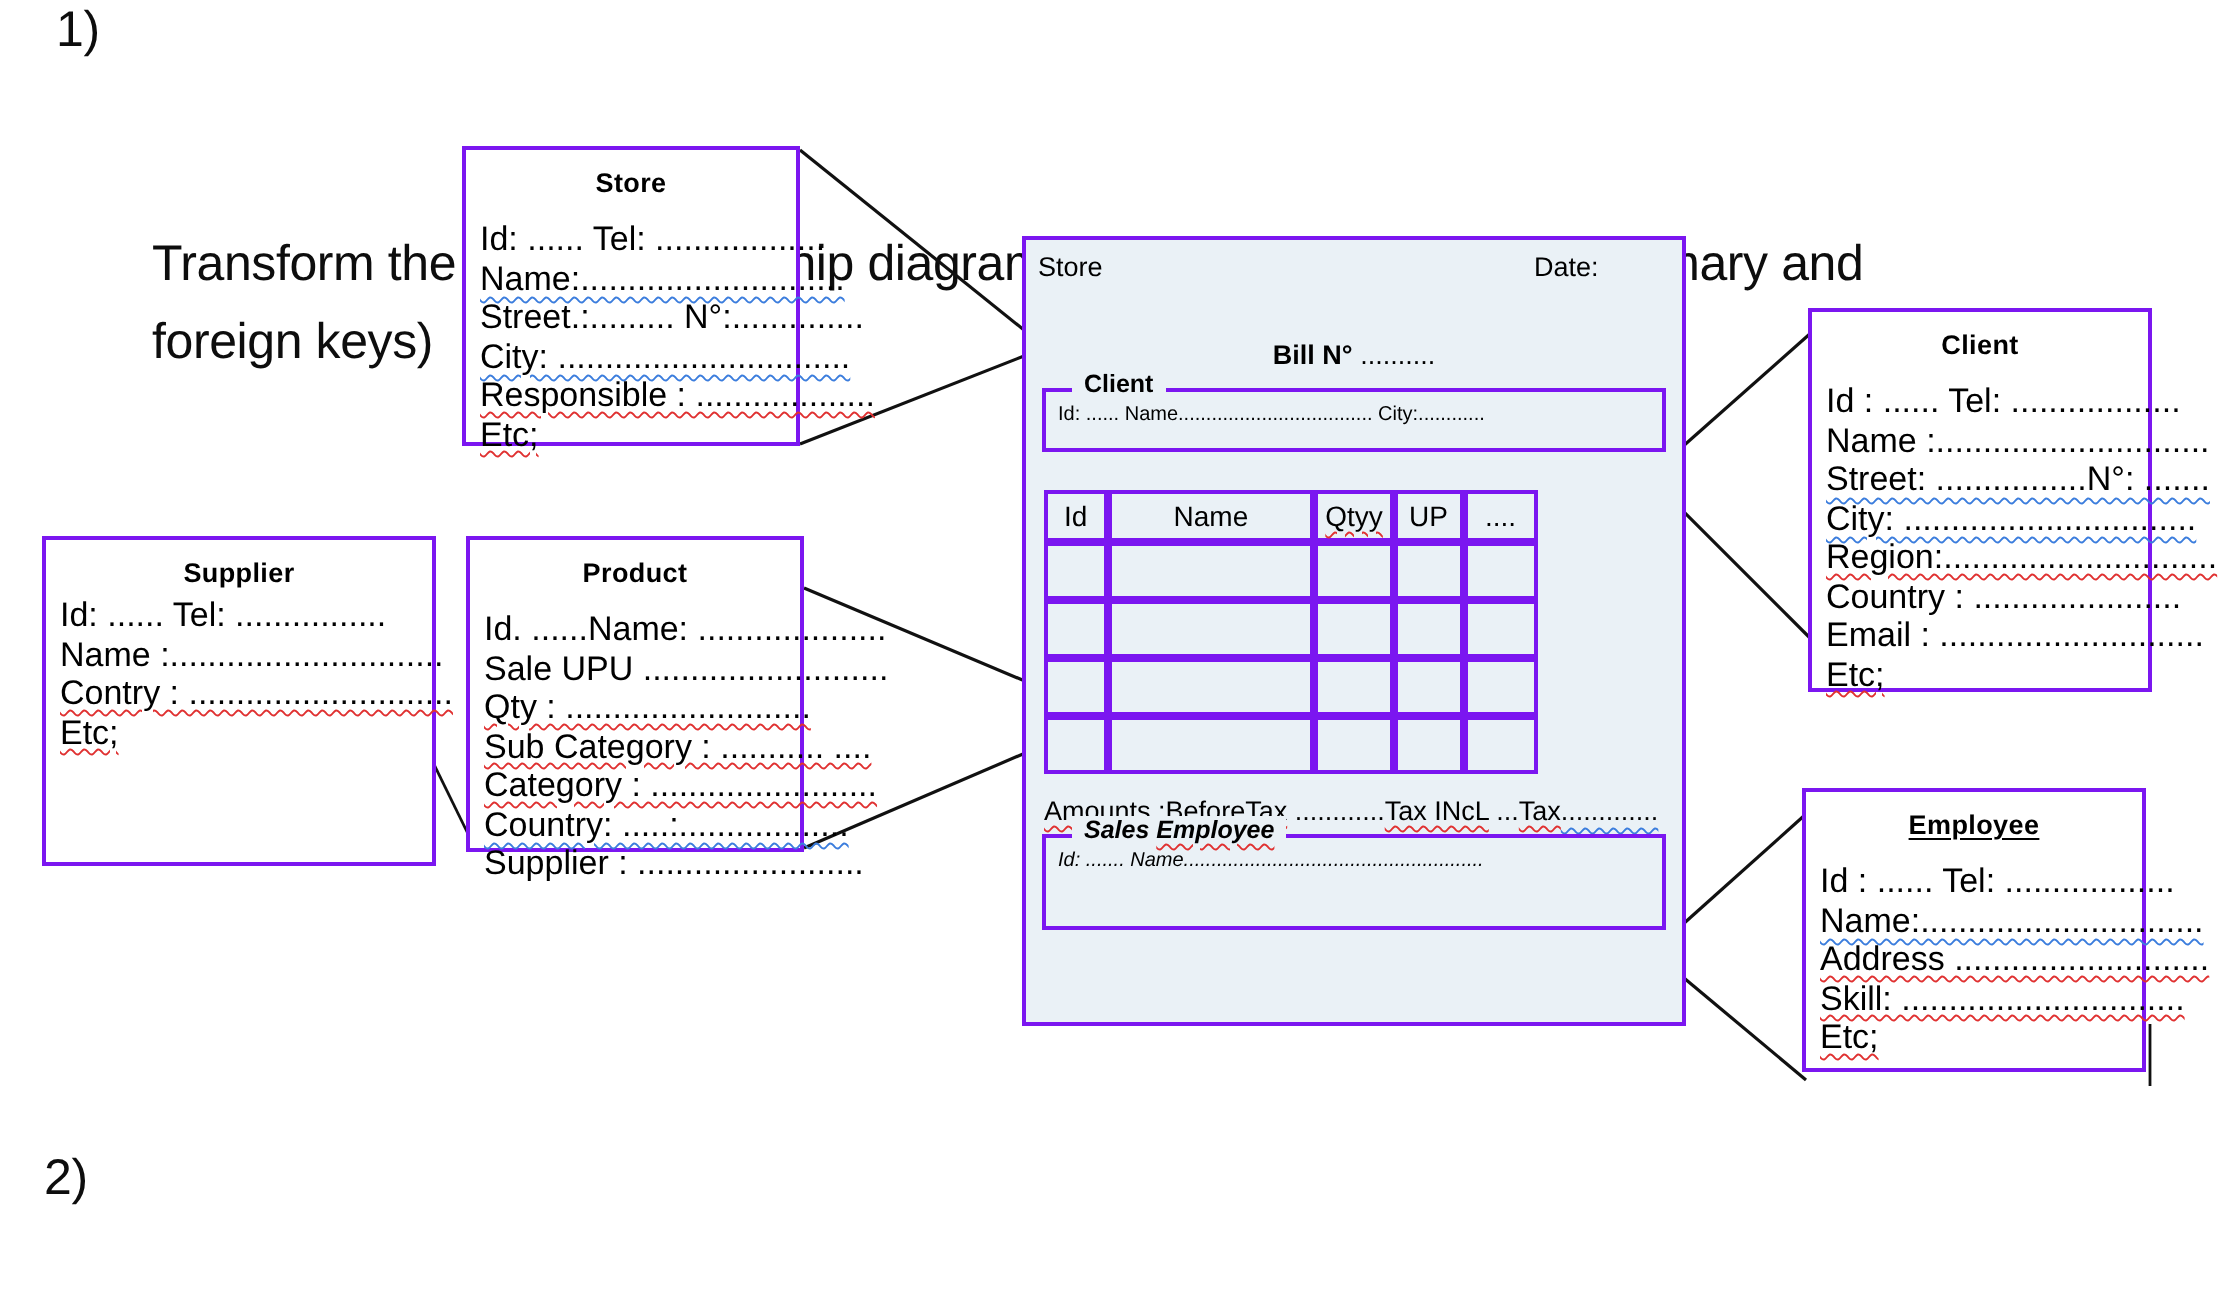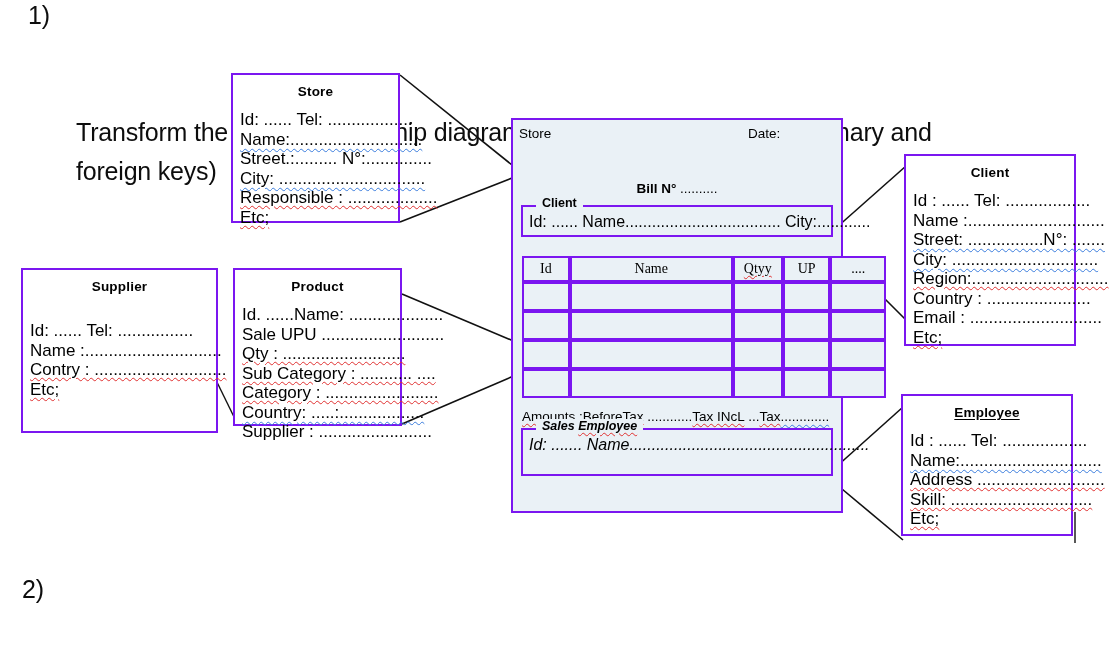--- a/index.html
+++ b/index.html
@@ -47,62 +47,62 @@
   .ent .ent-title.ul{text-decoration:underline;}
   .ent .fields{padding:0 7px;}
   .ent .fl{
     font-size:17px;line-height:19.5px;white-space:nowrap;
     overflow:visible;
   }
 
   #box-store{left:231px;top:73px;width:169px;height:150px;}
   #box-store .fields{margin-top:11px;}
   #box-supplier{left:21px;top:268px;width:197px;height:165px;}
-  #box-supplier .fields{margin-top:27px;}
+  #box-supplier .fields{margin-top:4px;}
   #box-product{left:233px;top:268px;width:169px;height:158px;}
   #box-product .fields{margin-top:11px;}
   #box-client{left:904px;top:154px;width:172px;height:192px;}
   #box-client .fields{margin-top:11px;}
   #box-employee{left:901px;top:394px;width:172px;height:142px;}
   #box-employee .fields{margin-top:11px;}
 
   
   #bill{
     position:absolute;left:511px;top:118px;width:332px;height:395px;
     background:#eaf1f6;border:2.5px solid #7b16f0;box-sizing:border-box;
   }
   #bill .bill-head{
     position:relative;height:44px;font-size:13.5px;
   }
   #bill .bill-store{position:absolute;left:6px;top:6px;}
-  #bill .bill-date{position:absolute;left:235px;top:6px;}
+  #bill .bill-date{position:absolute;left:254px;top:6px;}
   #bill .bill-title{
-    text-align:center;font-size:13.5px;margin-top:17px;margin-bottom:4px;
+    text-align:center;font-size:13.5px;margin-top:6px;margin-bottom:4px;
   }
   #bill .bill-title b{font-weight:bold;}
 
   
   .grp{
     position:relative;margin:0 8px;border:2.5px solid #7b16f0;
     box-sizing:border-box;background:#eaf1f6;
   }
   .grp-legend{
     position:absolute;top:-11px;left:13px;background:#eaf1f6;
     padding:0 6px;font-size:12.5px;font-weight:bold;
   }
   .grp-line{
-    font-size:16px;padding:6px 6px 5px 6px;white-space:nowrap;
+    font-size:10px;padding:6px 6px 5px 6px;white-space:nowrap;
   }
   #grp-client{margin-top:9px;height:32px;}
   #grp-sales{margin-top:4px;height:48px;font-style:italic;}
 
   
   #items{
     margin:19px 8px 0 9px;border-collapse:separate;border-spacing:0;
-    width:364px;background:#eaf1f6;font-family:Liberation Serif, serif;
+    width:247px;background:#eaf1f6;
   }
   #items td,#items th{
     border:2px solid #7b16f0;font-size:14px;font-weight:normal;
     text-align:center;height:22px;padding:0;background:#eaf1f6;
   }
   #items .c-id{width:38px;}
   #items .c-name{width:140px;}
   #items .c-qty{width:40px;}
   #items .c-up{width:38px;}
   #items .c-etc{width:45px;}

